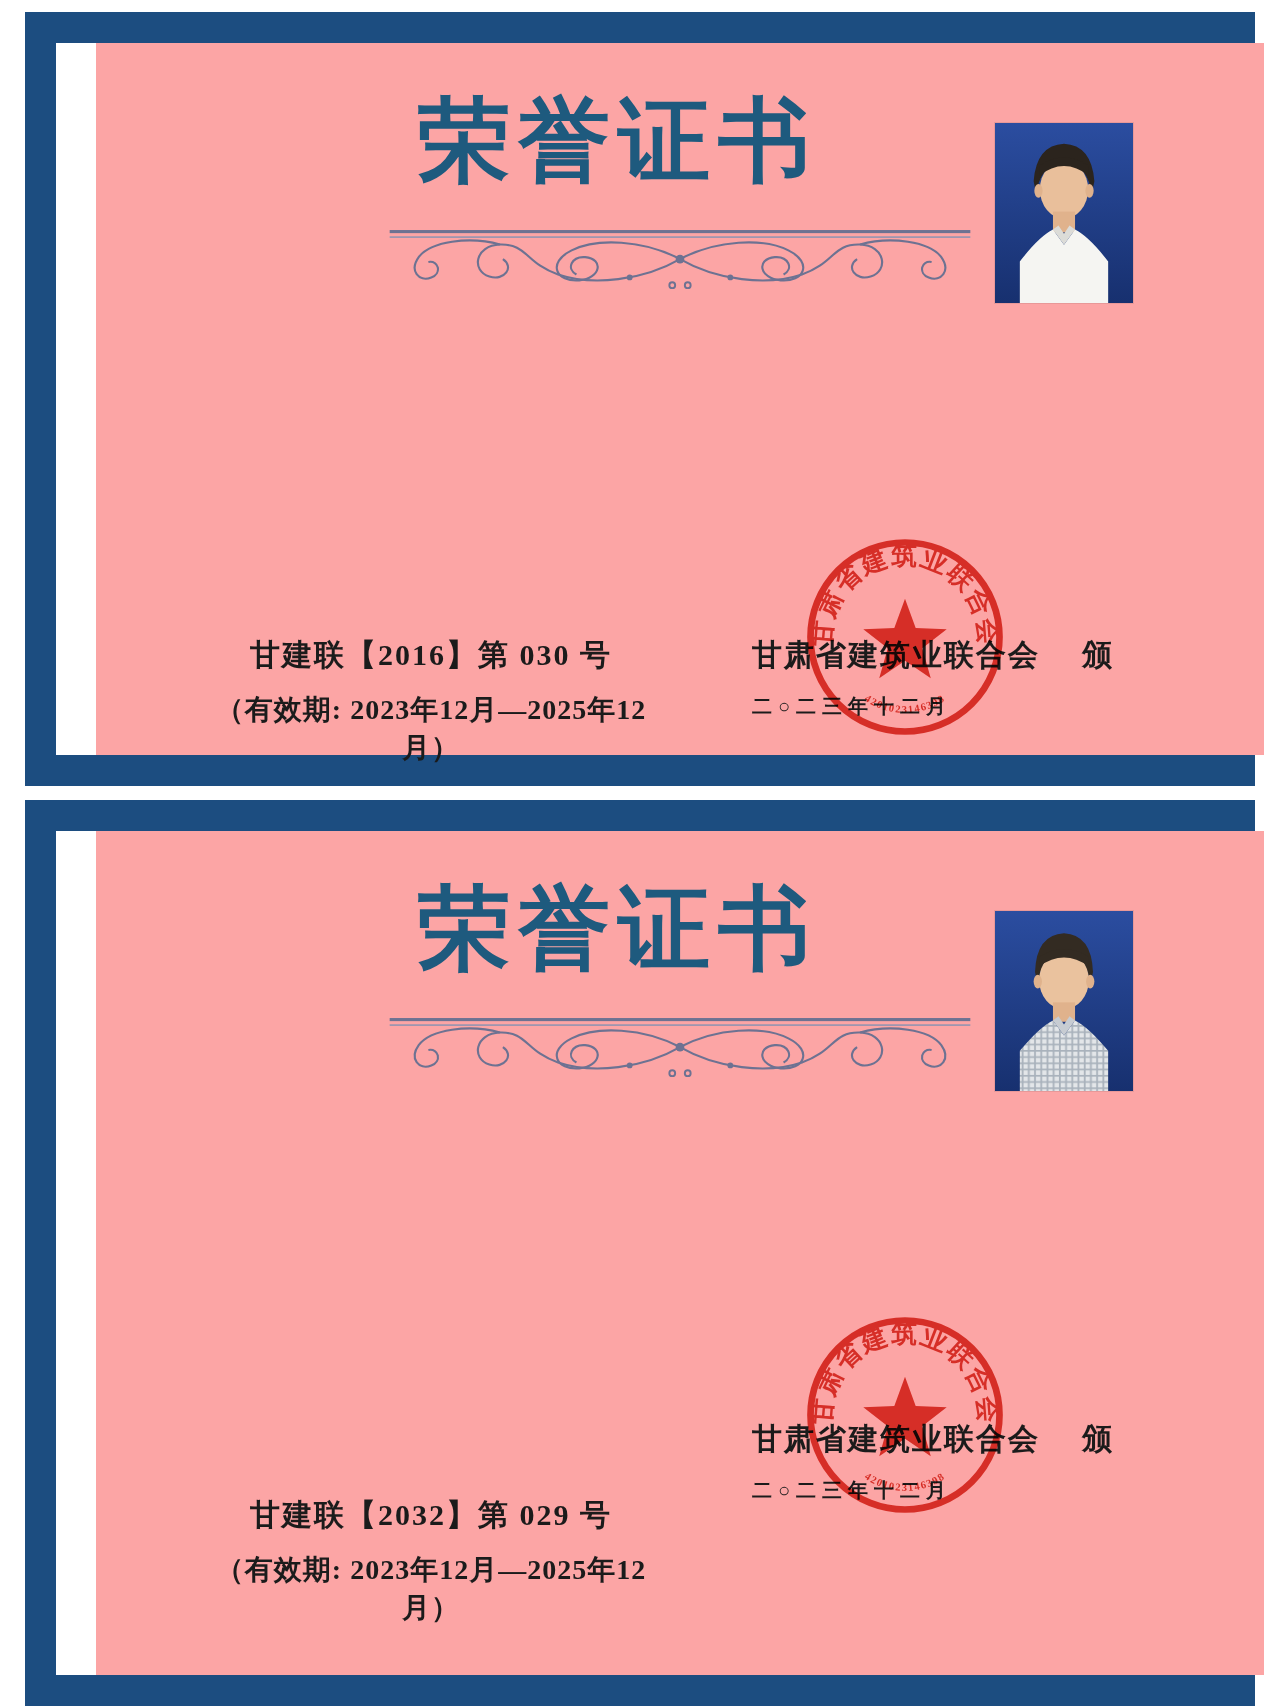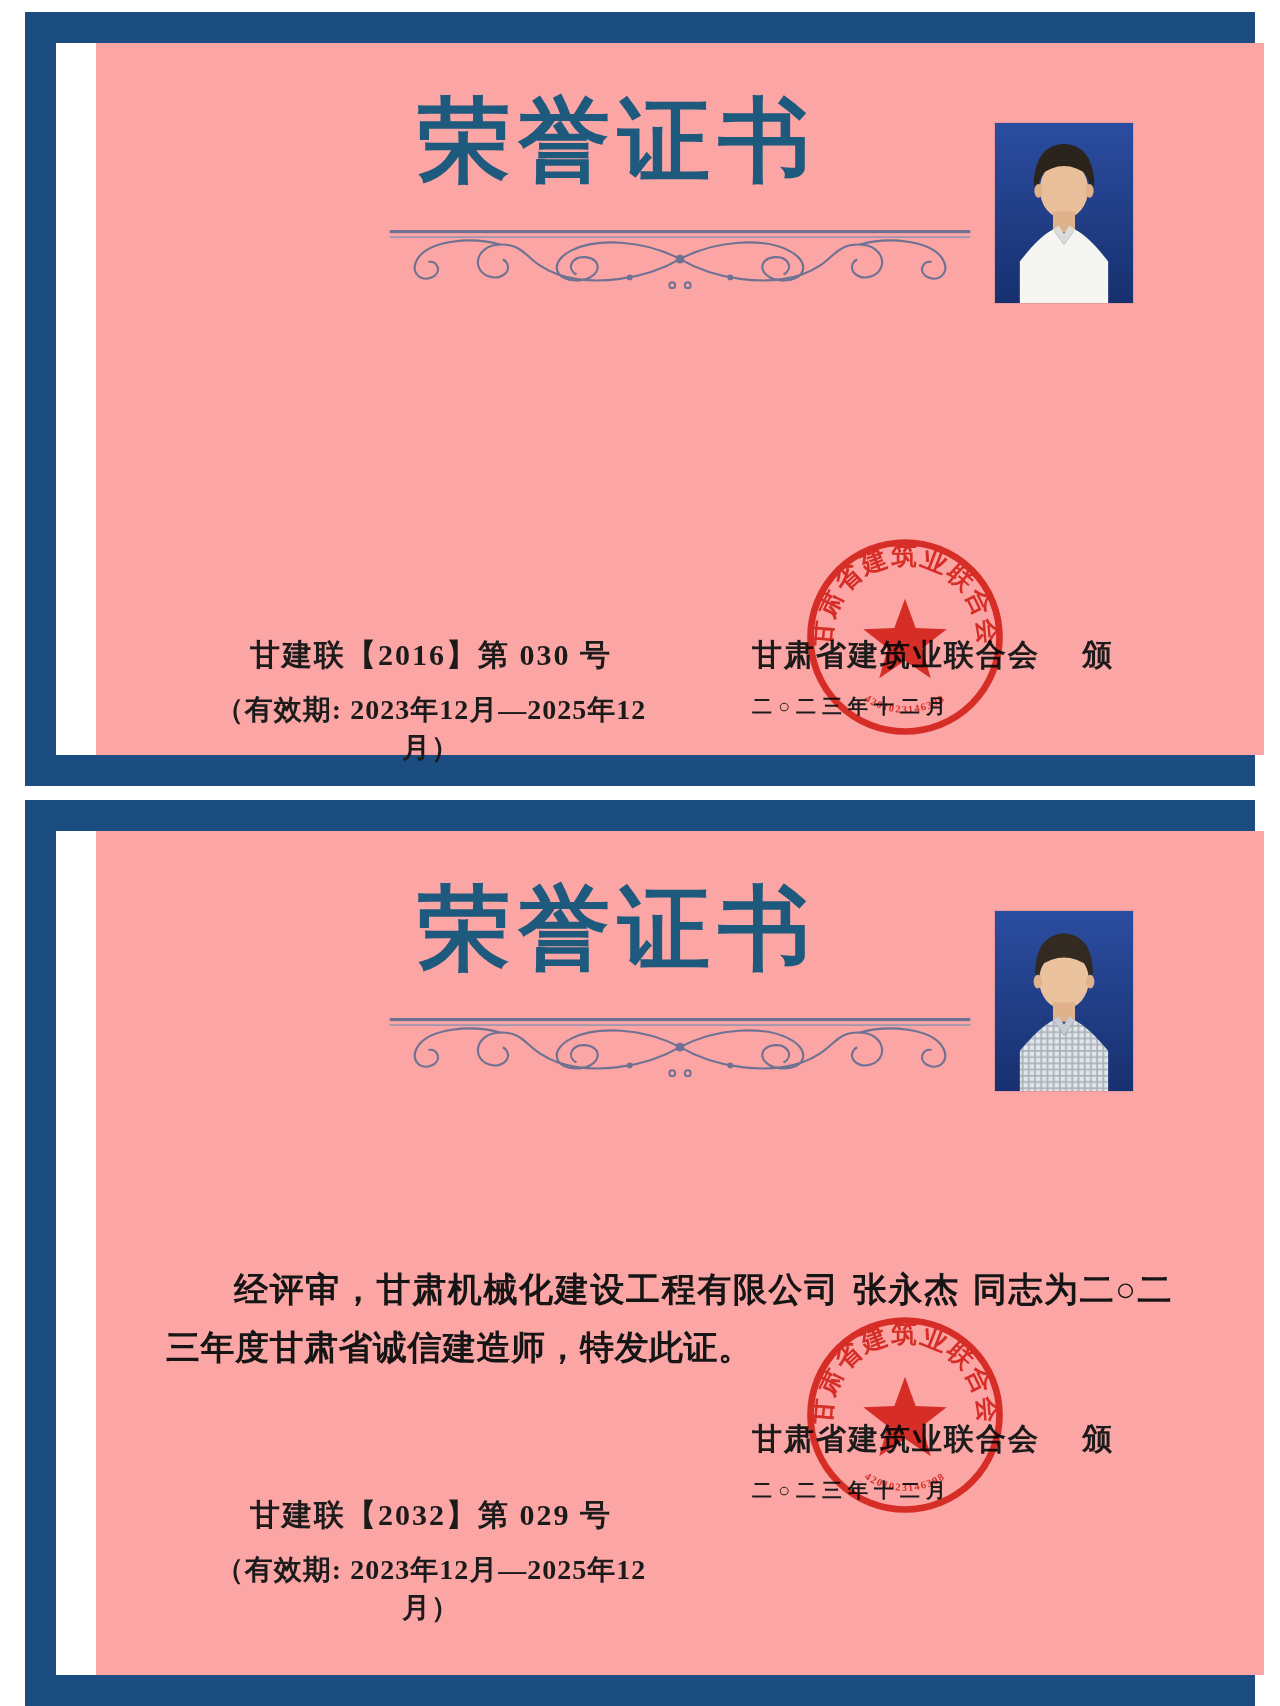--- a/index.html
+++ b/index.html
@@ -167,21 +167,20 @@
           <ellipse cx="50" cy="50" rx="18" ry="21" fill="#eac29e"></ellipse>
           <ellipse cx="31" cy="51" rx="3" ry="5" fill="#e0b28c"></ellipse>
           <ellipse cx="69" cy="51" rx="3" ry="5" fill="#e0b28c"></ellipse>
           <path d="M32,40 Q50,27 68,40 L68,33 Q50,22 32,33 Z" fill="#332b22"></path>
           <rect x="42" y="66" width="16" height="14" fill="#e0b28c"></rect>
           <path d="M18,130 L18,101 Q32,84 42,79 L50,90 L58,79 Q68,84 82,101 L82,130 Z" fill="url(#plaid1)"></path>
           <path d="M42,79 L50,90 L58,79 L54,76 L50,82 L46,76 Z" fill="#c7ccd2"></path>
         </svg>
       </div>
 
-      <p class="body-text"><span>经评审，甘肃机械化建设工程有限公司</span><span class="person-name">张永杰</span><span>同志为二○二三年度甘肃省诚信建造师，特发此证。</span></p>
 
       <div class="f-left">
         <div class="doc">甘建联【2032】第 029 号</div>
         <div class="val">（有效期: 2023年12月—2025年12月）</div>
       </div>
 
       <div class="f-right">
         <div class="iss"><span>甘肃省建筑业联合会</span><span class="gap"></span><span>颁</span></div>
         <div class="date">二○二三年十二月</div>
       </div>

